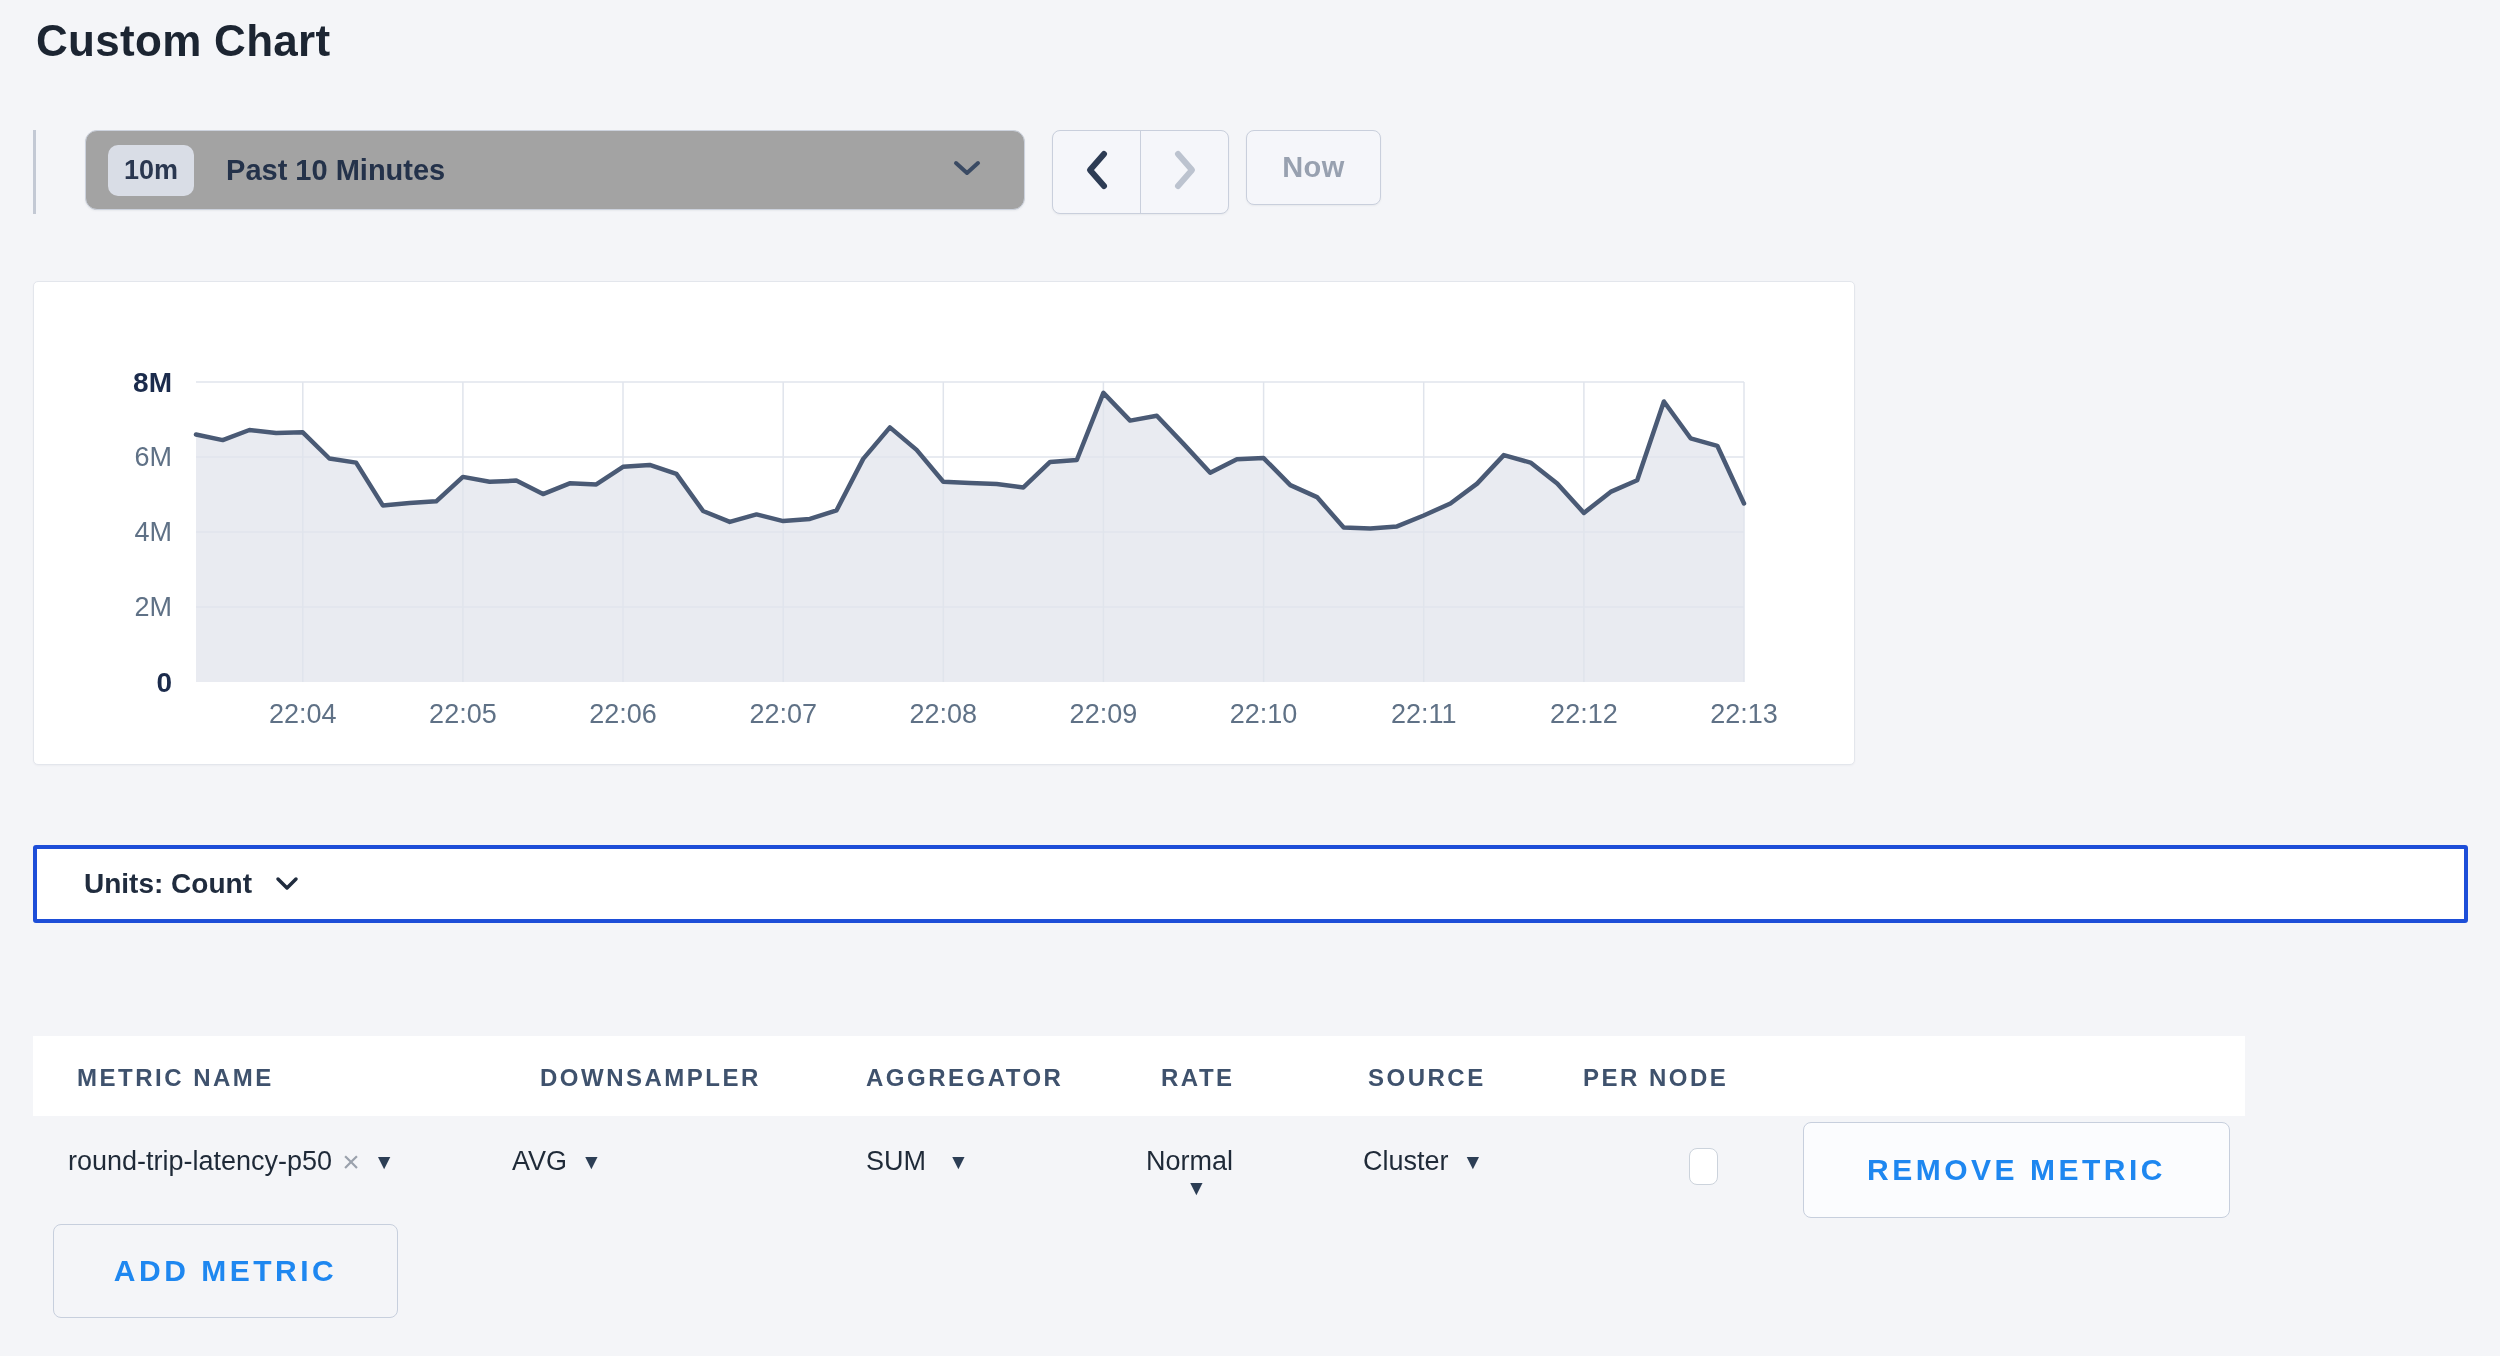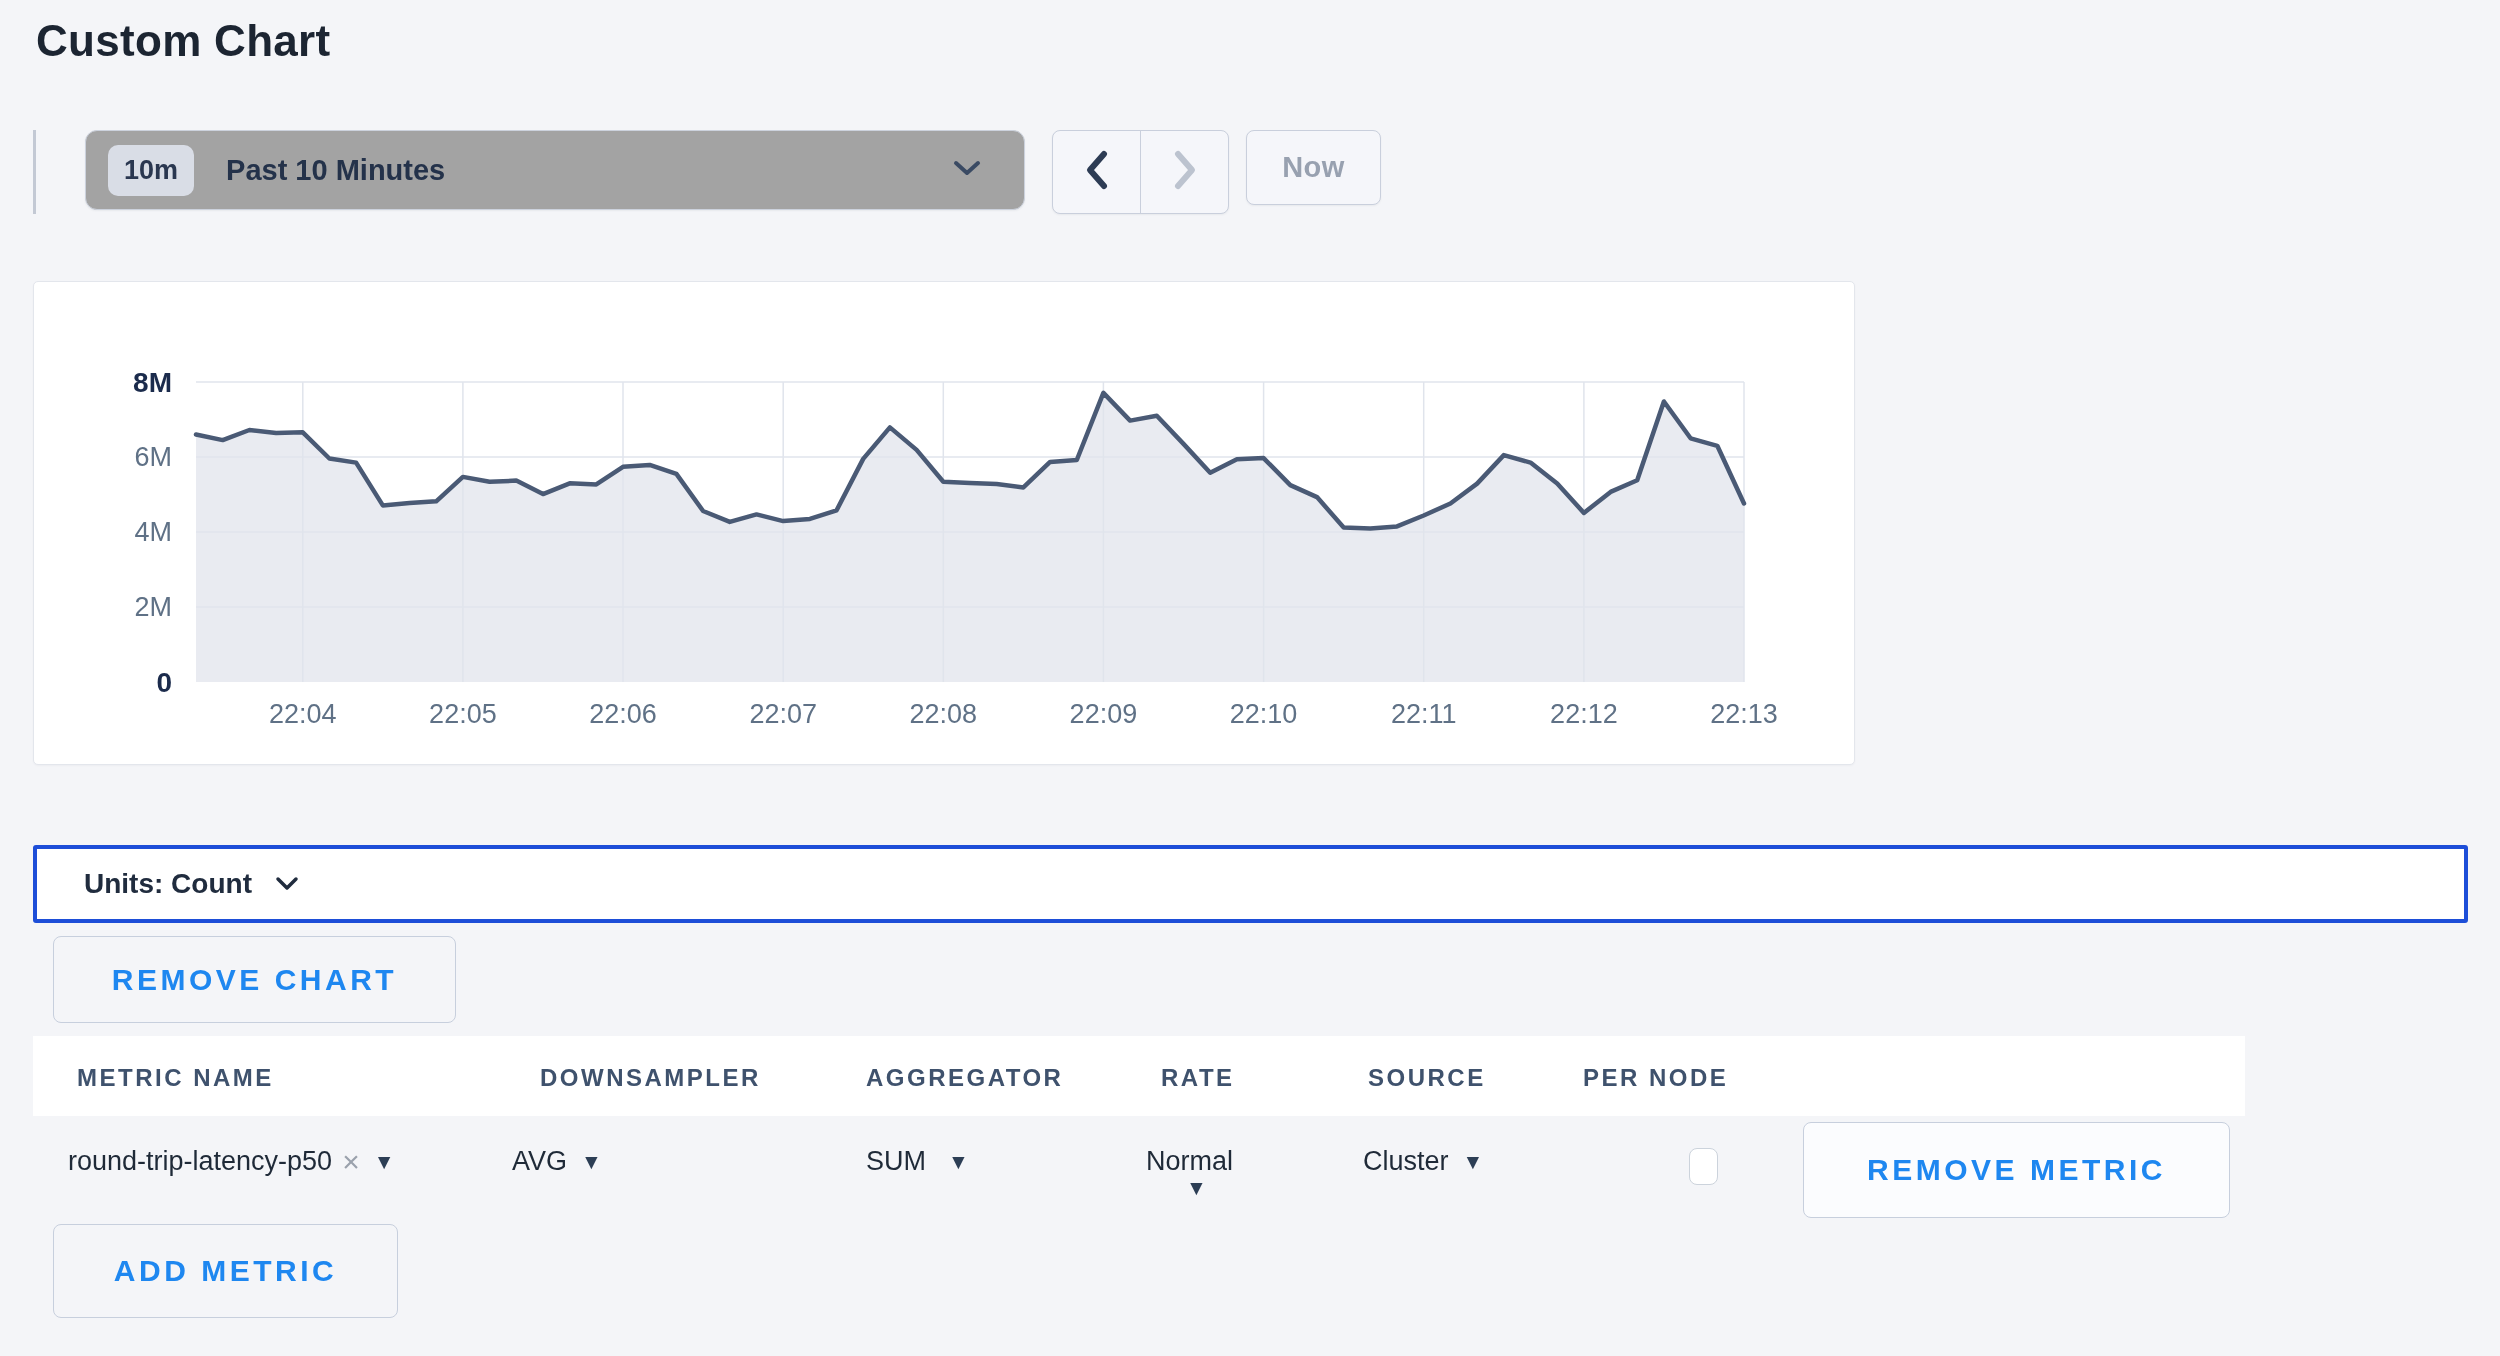--- a/index.html
+++ b/index.html
@@ -182,21 +182,20 @@
     <span class="units-label">
       <span>Units: Count</span>
       <span>
         <svg width="26" height="18" viewBox="0 0 26 18">
             <polyline points="4,4 13,13 22,4" fill="none" stroke="#202c3e" stroke-width="3.5" stroke-linecap="round" stroke-linejoin="round"></polyline>
           </svg>
       </span>
     </span>
   </div>
 
-  <div class="abs ghost-btn remove-chart-button">REMOVE CHART</div>
 
   <div class="abs table-header-band">
     <span class="th" style="left:44px;">METRIC NAME</span>
     <span class="th" style="left:507px;">DOWNSAMPLER</span>
     <span class="th" style="left:833px;">AGGREGATOR</span>
     <span class="th" style="left:1128px;">RATE</span>
     <span class="th" style="left:1335px;">SOURCE</span>
     <span class="th" style="left:1550px;">PER NODE</span>
   </div>
 

